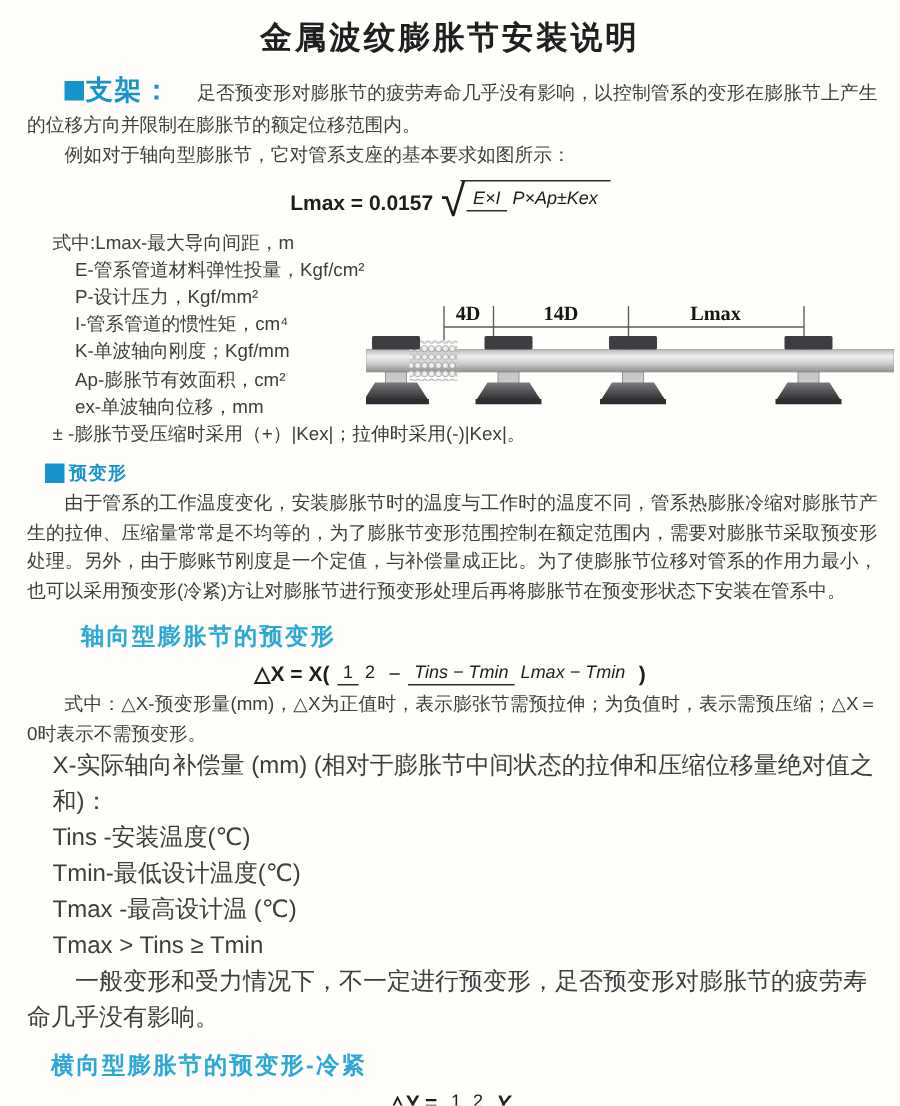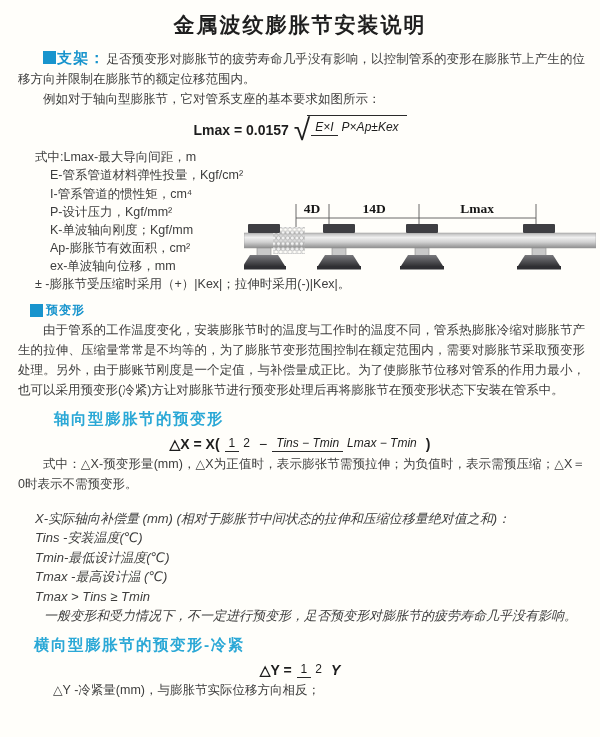--- a/index.html
+++ b/index.html
@@ -26,22 +26,22 @@
     font-size:12.5px;line-height:1.58;
     text-align:justify;color:var(--c-body);
   }
   .ind{text-indent:2em;}
   .bullet{
     display:inline-block;width:13px;height:13px;
     background:var(--c-heading);
     vertical-align:-1px;margin-right:1px;
   }
   .inline-head{
-    font-size:15px;font-weight:700;color:var(--c-heading);
-    margin-right:1px;letter-spacing:1px;
+    font-size:18px;font-weight:700;color:var(--c-heading);
+    margin-right:17px;letter-spacing:1px;
   }
   .formula-row{
     display:flex;justify-content:center;align-items:center;gap:5px;
     margin:6px 0 3px;
     font-family:Liberation Sans, sans-serif;
     font-size:14px;color:#1d1d1d;
   }
   .f-bold{font-weight:700;}
   .fi{font-style:italic;}
   .frac{display:inline-flex;flex-direction:row;text-align:center;font-size:12px;line-height:1.25;}
@@ -61,21 +61,21 @@
     font-size:12px;font-weight:700;color:var(--c-heading);
     letter-spacing:1px;
   }
   .sec-head .bullet{vertical-align:0;}
   .sub-head{
     font-size:15.5px;font-weight:700;color:var(--c-sub);
     letter-spacing:1.5px;
   }
   .axial-h{margin:9px 0 2px 54px;}
   .lateral-h{margin:9px 0 0 34px;}
-  .tlines{margin:14px 15px 0 35px;font-size:13px;line-height:1.5;font-style:italic;}
+  .tlines{margin:0 15px 0 35px;font-size:16px;line-height:1.5;}
   .tlines .gen{margin-left:-17px;text-indent:2em;}
   .note{margin:2px 15px 0 53px;font-size:12.5px;line-height:1.5;}
   .diagram{position:absolute;left:244px;top:196px;}
   .diagram text{
     font-family:"Liberation Serif","DejaVu Serif",serif;
     font-weight:700;font-size:13.5px;fill:#161616;
   }
 </style>
 </head>
 <body>
@@ -97,22 +97,22 @@
           <span class="fn">E×I</span>
           <span class="fd">P×Ap±Kex</span>
         </span>
       </span>
     </span>
   </div>
 
   <div class="defs">
     <div>式中:Lmax-最大导向间距，m</div>
     <div class="ind15">E-管系管道材料弹性投量，Kgf/cm²</div>
+    <div class="ind15">P-设计压力，Kgf/mm²</div>
     <div class="ind15">I-管系管道的惯性矩，cm⁴</div>
-    <div class="ind15">P-设计压力，Kgf/mm²</div>
     <div class="ind15">K-单波轴向刚度；Kgf/mm</div>
     <div class="ind15">Ap-膨胀节有效面积，cm²</div>
     <div class="ind15">ex-单波轴向位移，mm</div>
     <div>± -膨胀节受压缩时采用（+）|Kex|；拉伸时采用(-)|Kex|。</div>
   </div>
 
   <svg class="diagram" width="352" height="80" viewBox="0 0 352 80" xmlns="http://www.w3.org/2000/svg">
     <defs>
       <linearGradient id="gPipe" x1="0" y1="0" x2="0" y2="1">
         <stop offset="0" stop-color="#b9b9b9"></stop>

